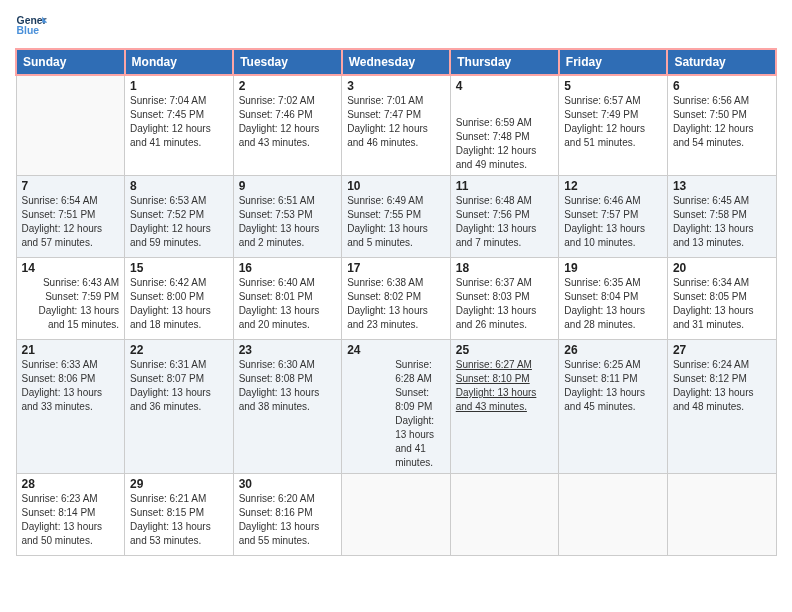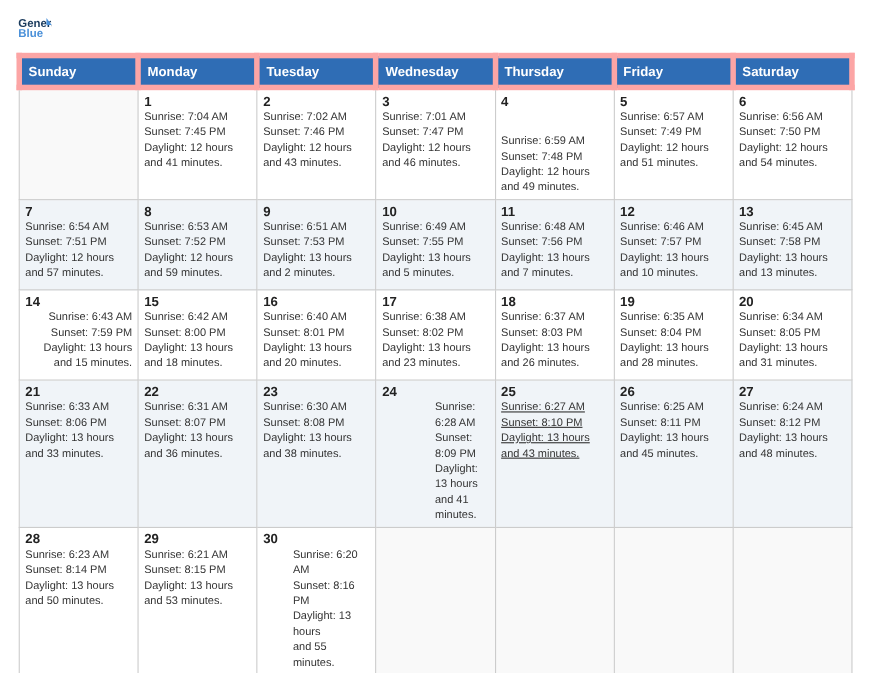--- a/index.html
+++ b/index.html
@@ -47,21 +47,21 @@
       border-collapse: collapse;
       font-size: 10.5px;
     }
     .calendar th {
       background-color: #2f6db5;
       color: #fff;
       text-align: left;
       padding: 5px 6px;
       font-size: 12px;
       font-weight: bold;
-      border: 5px solid #fca5a5;
+      border: 2px solid #fca5a5;
     }
     .calendar td {
       border: 1px solid #ccc;
       vertical-align: top;
       padding: 3px 5px;
       width: calc(100% / 7);
       height: 82px;
     }
     .day-number {
       font-weight: bold;
@@ -321,21 +321,21 @@
           </td>
           <td>
             <span class="day-number">29</span>
             <div class="day-info" style="white-space: pre-line;">Sunrise: 6:21 AM
 Sunset: 8:15 PM
 Daylight: 13 hours
 and 53 minutes.</div>
           </td>
           <td>
             <span class="day-number">30</span>
-            <div class="day-info" style="white-space: pre-line; margin-left: 27px;">Sunrise: 6:20 AM
+            <div class="day-info" style="white-space: pre-line;">Sunrise: 6:20 AM
 Sunset: 8:16 PM
 Daylight: 13 hours
 and 55 minutes.</div>
           </td>
           <td class="empty-cell"></td>
           <td class="empty-cell"></td>
           <td class="empty-cell"></td>
           <td class="empty-cell"></td>
         </tr>
       </tbody>

